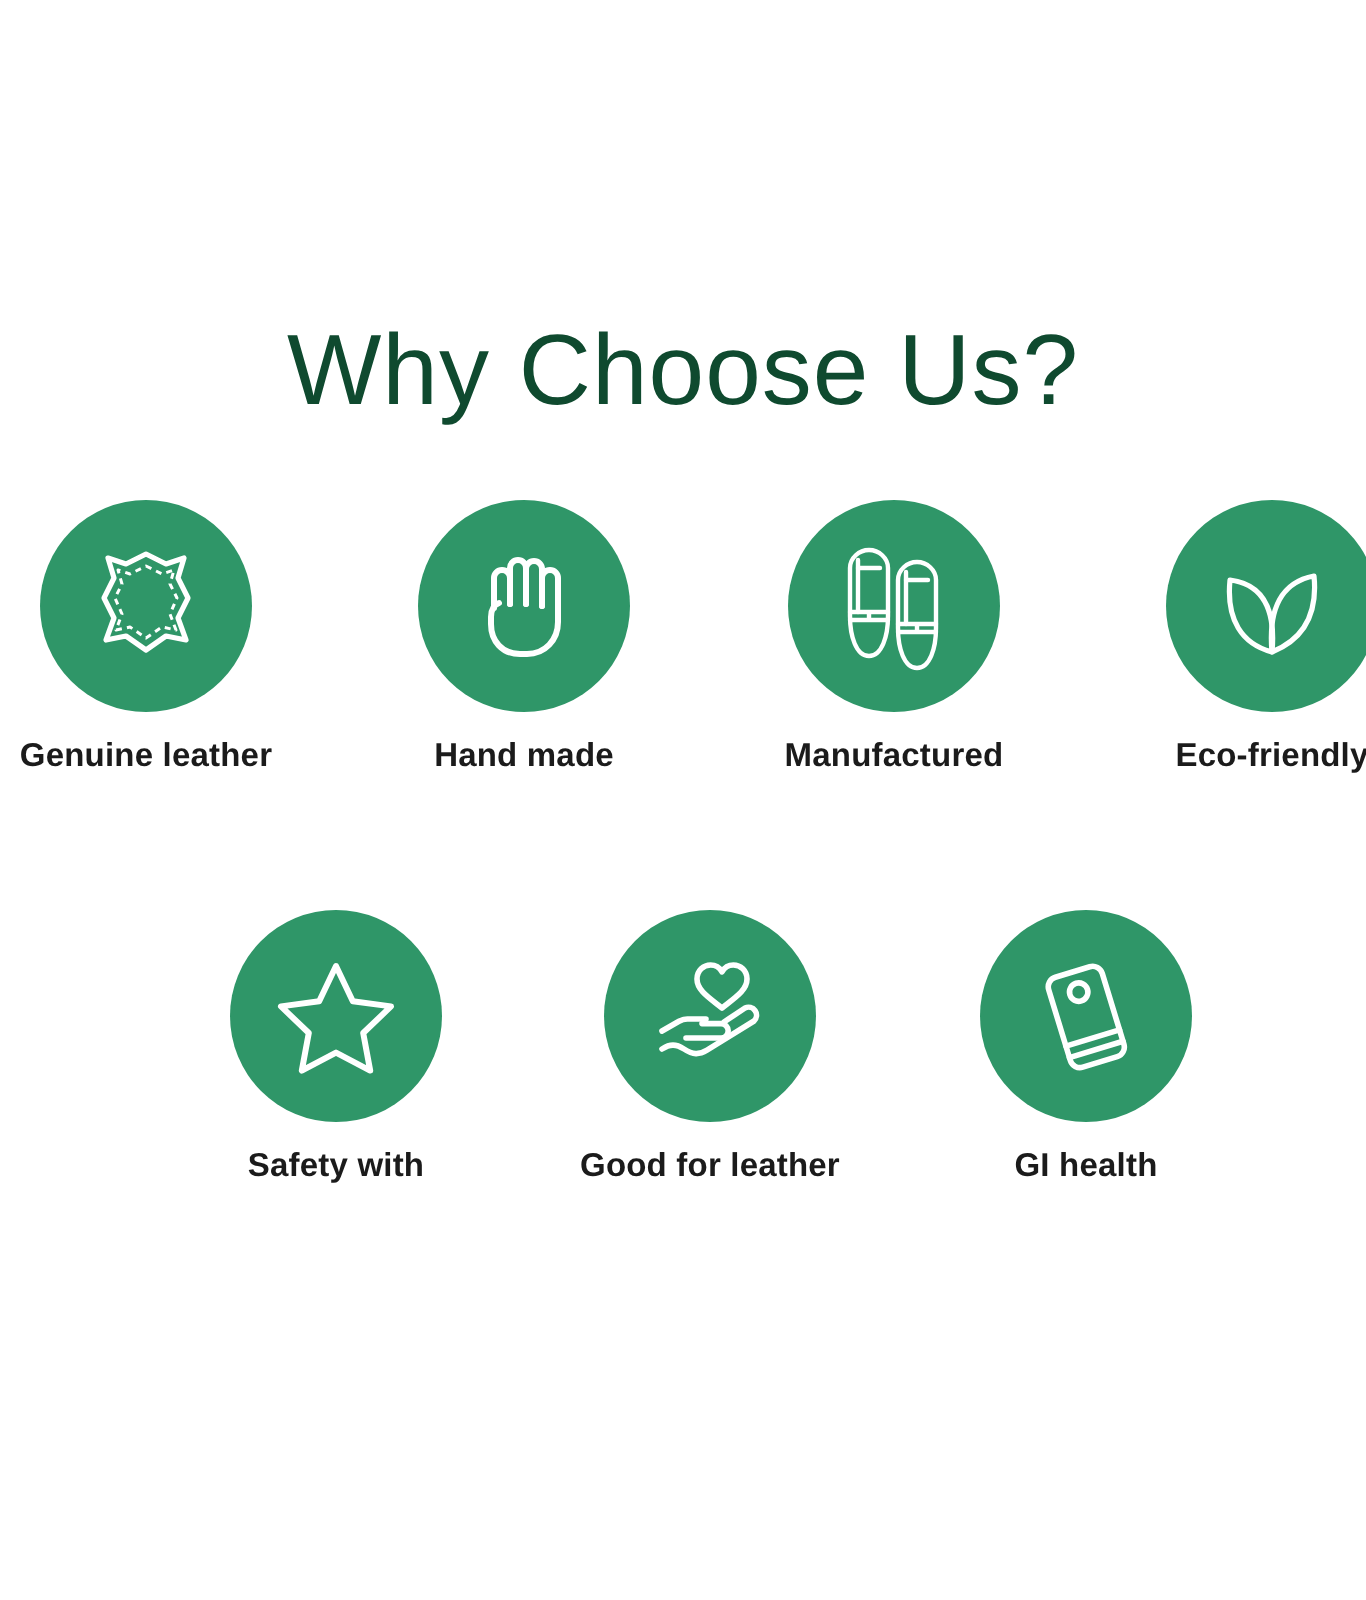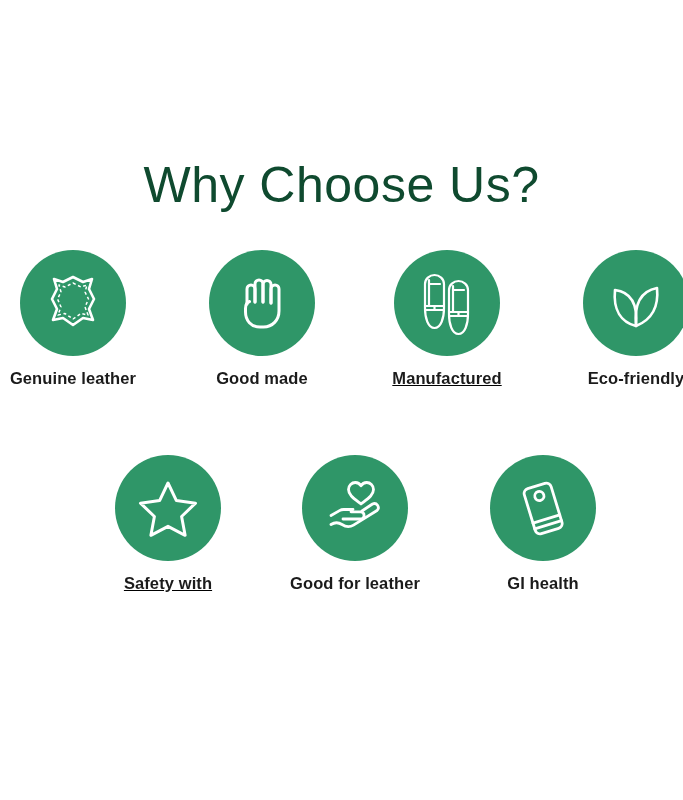--- a/index.html
+++ b/index.html
@@ -54,25 +54,25 @@
     font-weight:700;
     color:#1b1b1b;
     line-height:1.28;
     letter-spacing:0.1px;
   }
   .caption.two-line { line-height:1.3; }
 
   
   .f1 { left:-2px;  }
   .f2 { left:187px; }
-  .f3 { left:372px;text-decoration:underline; }
+  .f3 { left:372px; }
   .f4 { left:561px; }
 
   
-  .f5 { left:93px;text-decoration:underline;  }
+  .f5 { left:93px;  }
   .f6 { left:280px; }
   .f7 { left:468px; }
 </style>
 </head>
 <body>
 
 <div class="page">
 
   <h1 class="title">Why Choose Us?</h1>
 
@@ -100,21 +100,21 @@
               <path d="M30 30 V12.5 a4 4 0 0 1 8 0 V31"></path>
               <path d="M38 31 V17 a4 4 0 0 1 8 0 V39
                        c0 9-6.5 16-15.5 16h-3.5
                        C18 55 12.5 48.5 12.5 40
                        V36.5
                        c0-3.5 1.5-6 4-7"></path>
             </g>
           </svg>
         </span>
       </div>
-      <div class="caption">Good made</div>
+      <div class="caption">Hand made</div>
     </div>
 
     <div class="feature f3">
       <div class="badge">
         <span>
           <svg width="64" height="66" viewBox="0 0 64 66">
             <g fill="none" stroke="#ffffff" stroke-width="2.2" stroke-linejoin="round" stroke-linecap="round">
 
               <path d="M10 14 c0-5 4.5-9 9.5-9 s9.5 4 9.5 9 v24 c0 10-3 20-9.5 20 s-9.5-10-9.5-20 Z"></path>
               <path d="M10 36 h19"></path>

